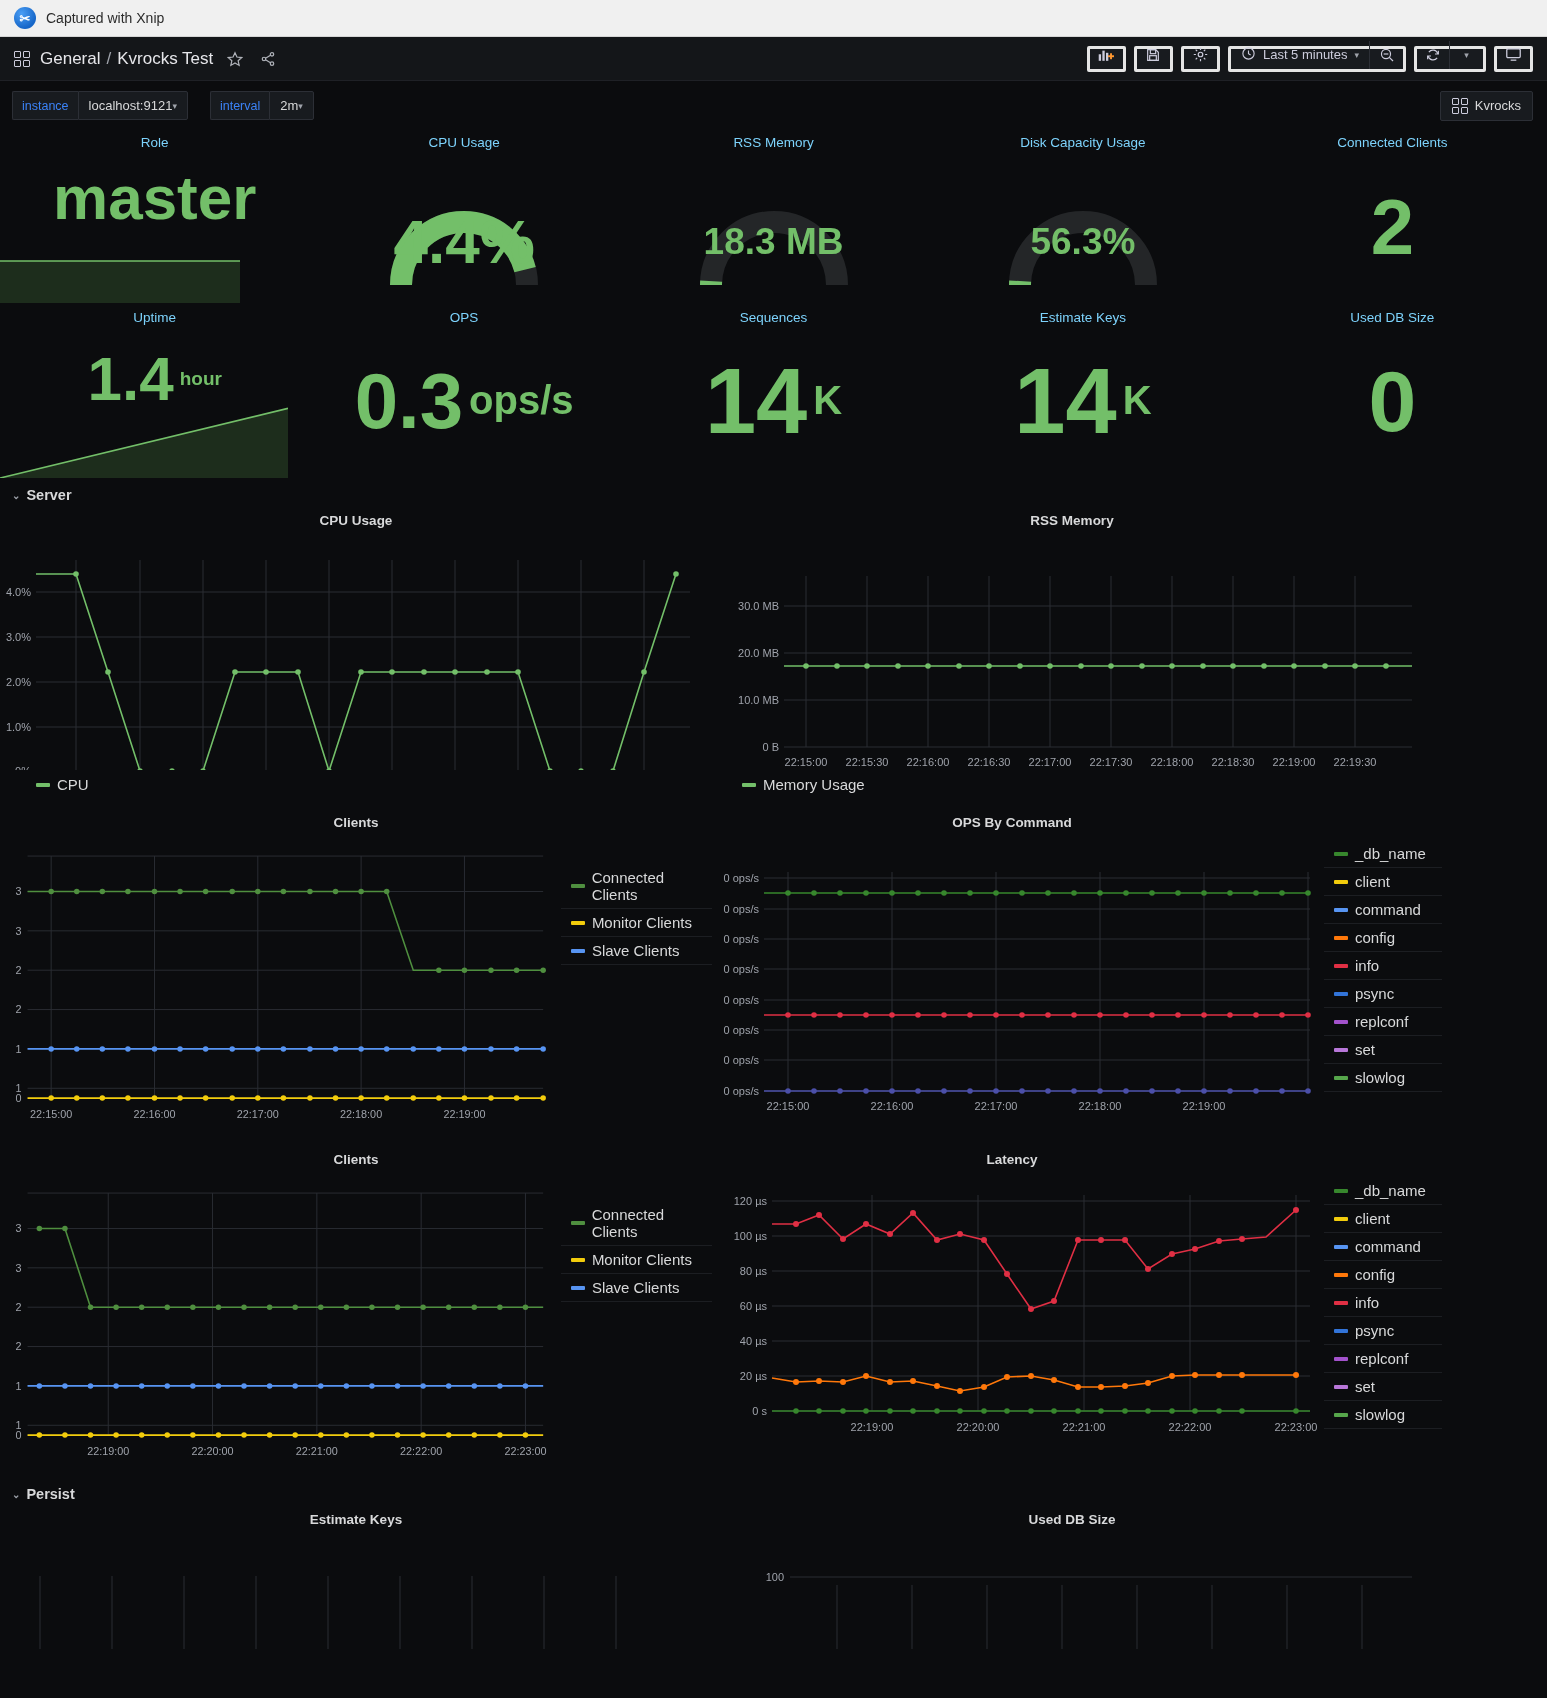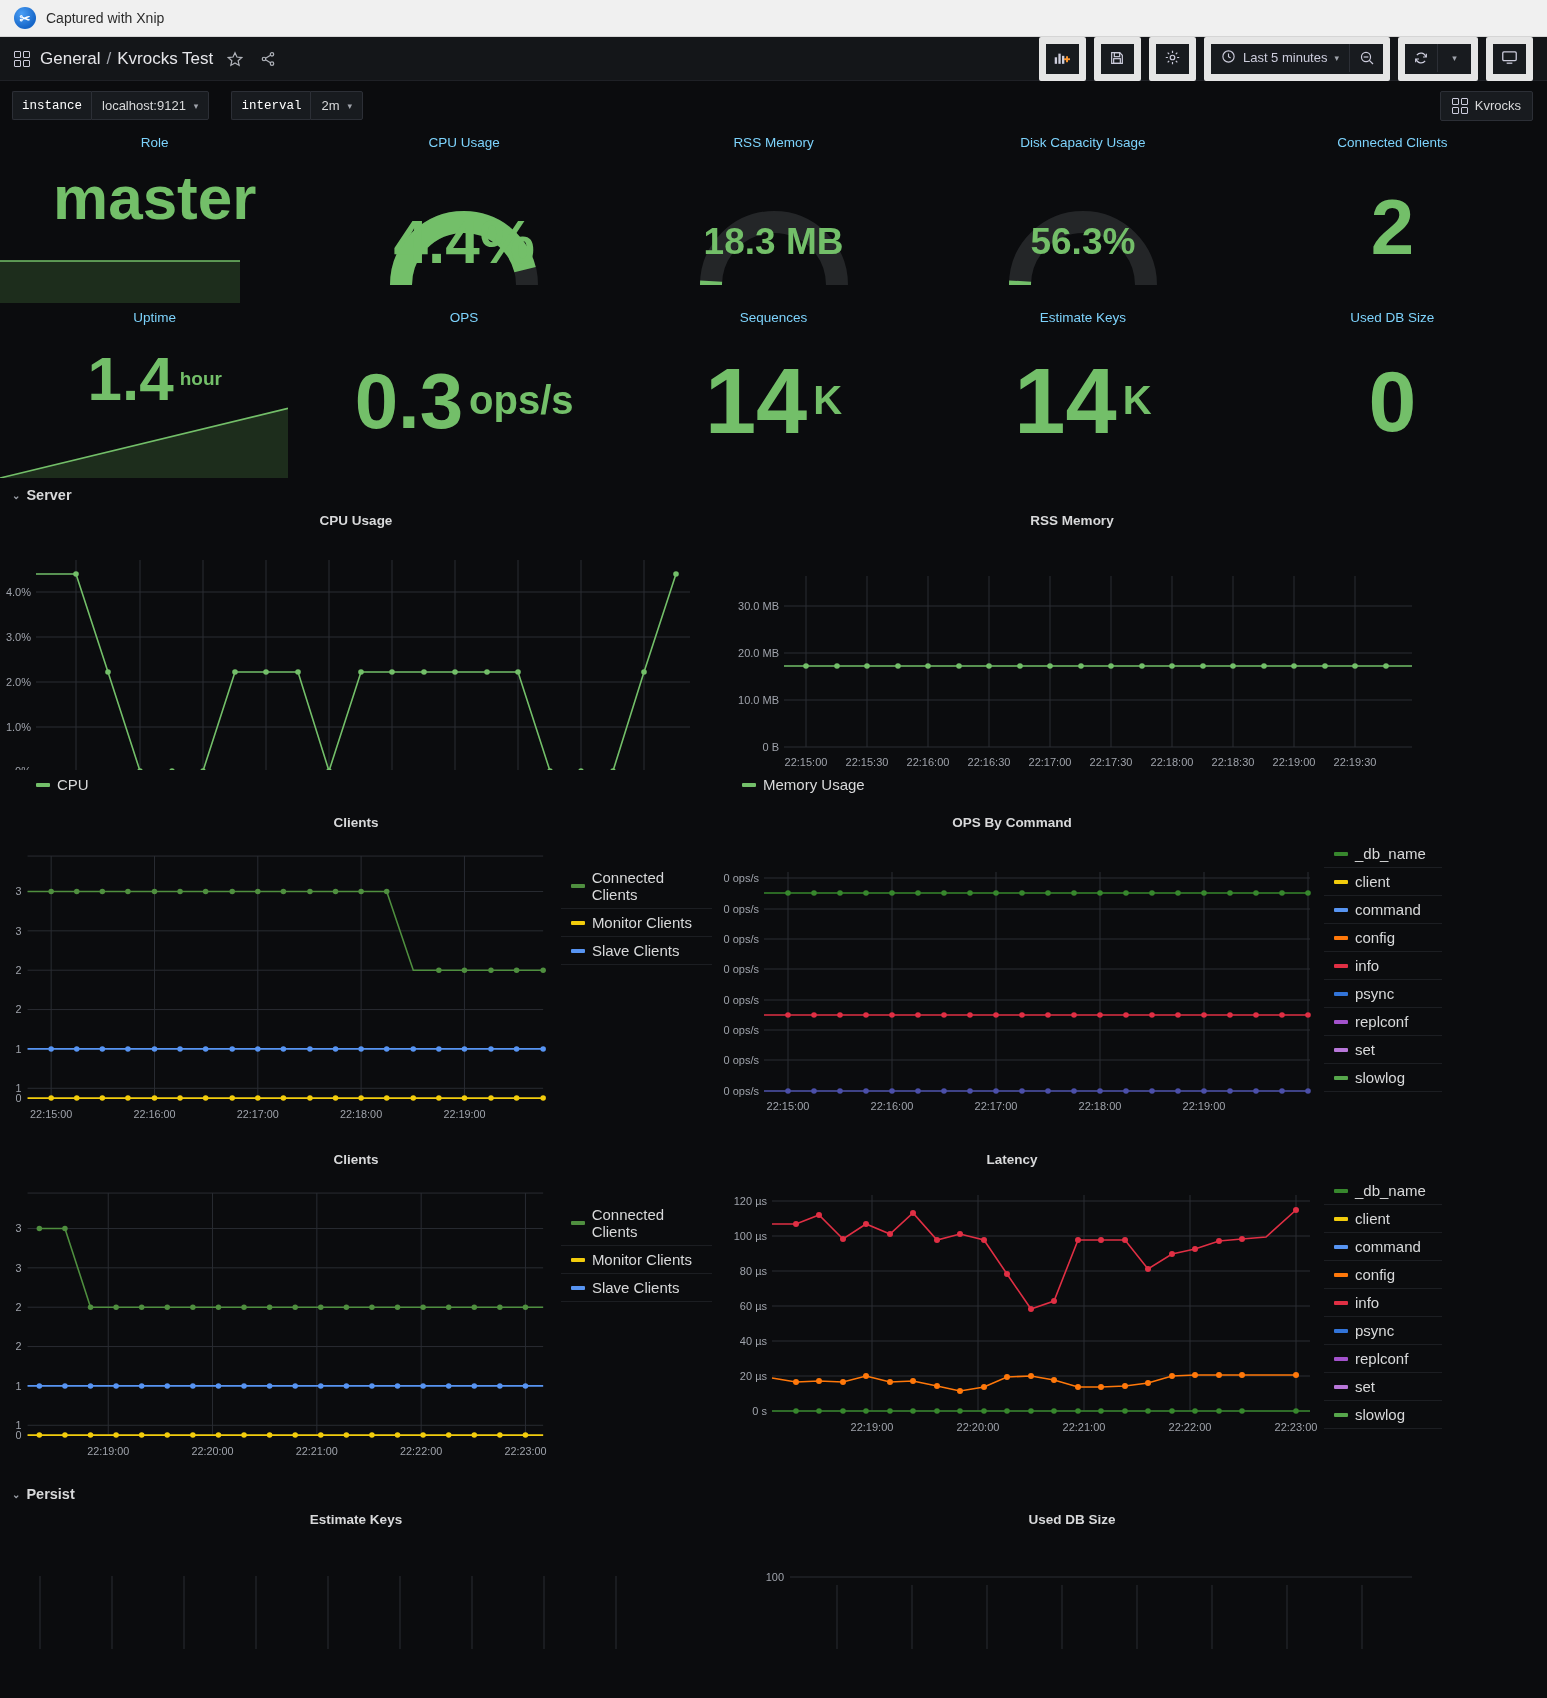--- a/index.html
+++ b/index.html
@@ -43,42 +43,42 @@
   .grid-icon { display:grid; grid-template-columns:7px 7px; grid-template-rows:7px 7px; gap:2px; }
   .grid-icon i { background:transparent; border:1.4px solid #ccccdc; border-radius:1px; display:block; }
   .breadcrumb { font-size: 17px; color:#e6e6ea; display:flex; align-items:center; gap:6px; }
   .bc-sep { color:#9fa3ab; }
   .ico-btn {
     width:23px;height:23px;display:flex;align-items:center;justify-content:center;
     color:#b0b3ba; cursor:pointer;
   }
   .nav-right { position:absolute; right:14px; display:flex; align-items:center; }
   .tb-group {
-    display:flex; align-items:flex-start; border:7px solid #e5e5e5; border-radius:2px;
-    margin-left:8px; height:44px; background:#181b1f;
+    display:flex; align-items:flex-end; border:3px solid #e5e5e5; border-radius:2px;
+    margin-left:8px; height:26px; background:#181b1f;
   }
   .tb-btn {
     height:28px; min-width:33px; display:flex; align-items:center; justify-content:center;
     color:#ccccdc; cursor:pointer; font-size:13px; padding:0 7px;
     border-right:1px solid #2c2f36;
   }
   .tb-btn:last-child { border-right:none; }
   .time-btn { gap:7px; padding:0 10px; }
 
   
   .varrow { display:flex; align-items:center; padding:10px 12px 8px; gap:0px; position:relative; }
   .var-label {
-    font-size:12.5px; color:#ffffff; padding:5px 9px;
+    font-size:12.5px; color:#3b82f6; padding:5px 9px;
     border:1px solid #2c2f36; border-right:none; border-radius:2px 0 0 2px;
-    background:#181b1f; height:29px; display:flex; align-items:center;font-family:Liberation Mono, monospace;
+    background:#181b1f; height:29px; display:flex; align-items:center;
   }
   .var-value {
     font-size:13px; color:#d8d9da; padding:5px 10px;
     border:1px solid #2c2f36; border-radius:0 2px 2px 0; background:#181b1f;
-    height:29px; display:flex; align-items:center; gap:8px; cursor:pointer;
+    height:29px; display:flex; align-items:center; cursor:pointer;
   }
   .var-gap { width:22px; }
   .kvrocks-btn {
     position:absolute; right:14px; display:flex; align-items:center; gap:7px;
     font-size:13px; color:#d8d9da; border:1px solid #2c2f36; background:#181b1f;
     padding:6px 11px; border-radius:2px; cursor:pointer;
   }
   .chev { font-size:9px; color:#9fa3ab; }
 
   

